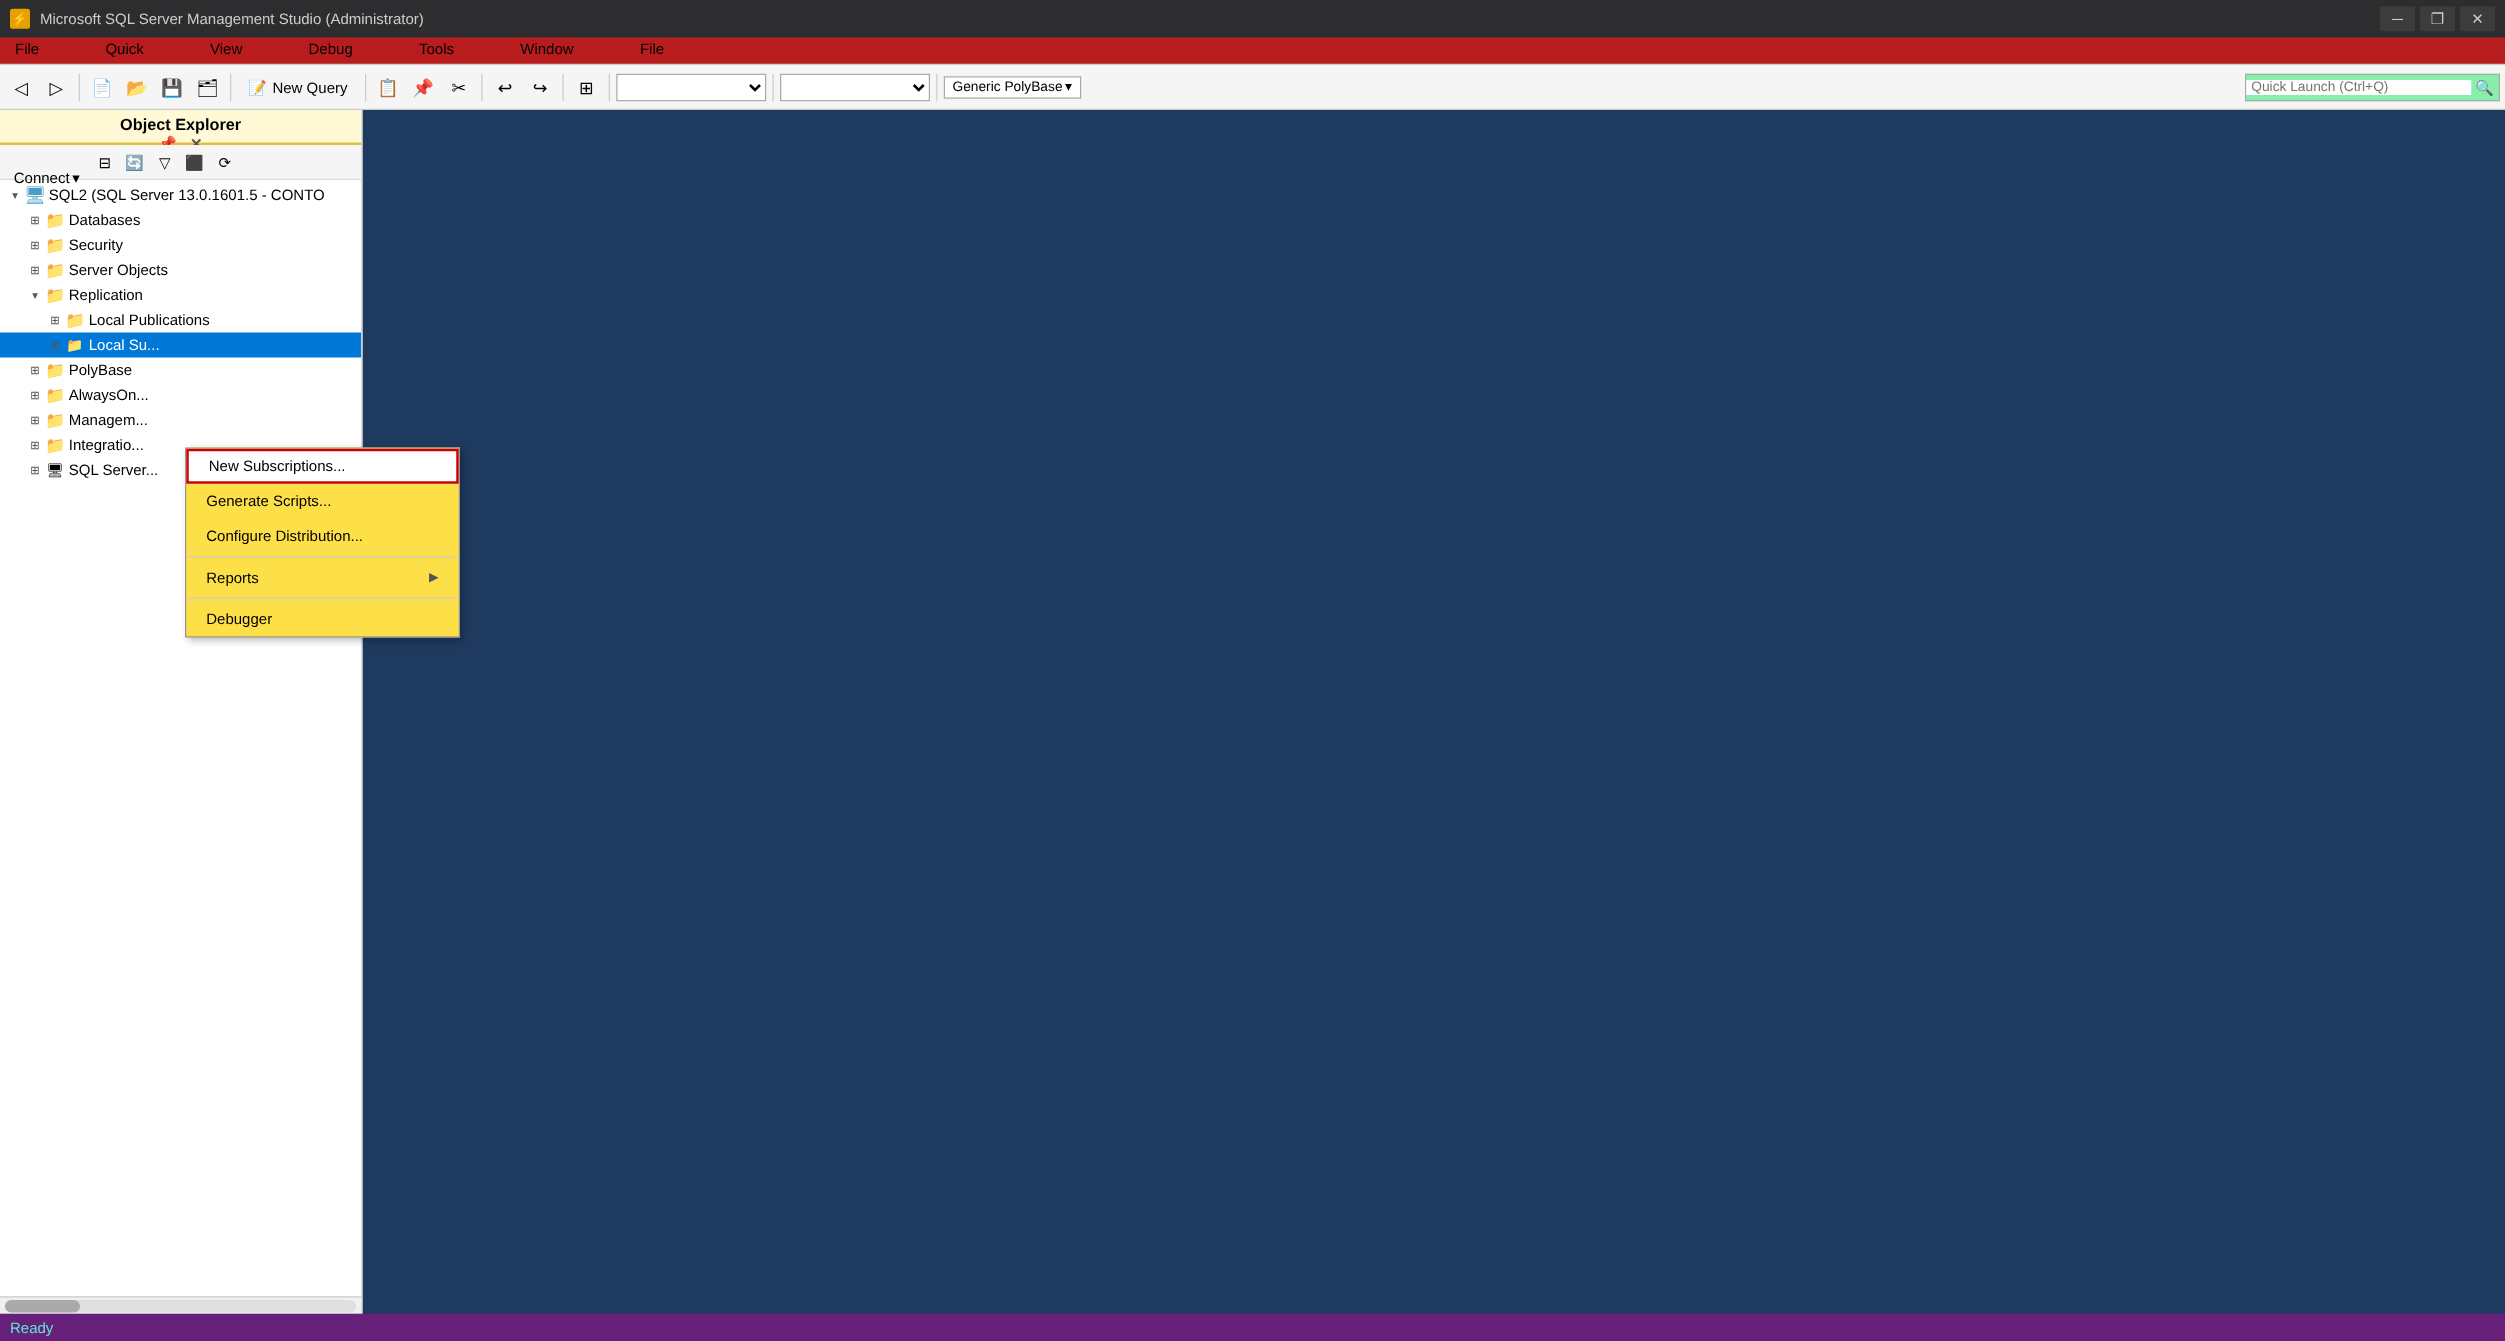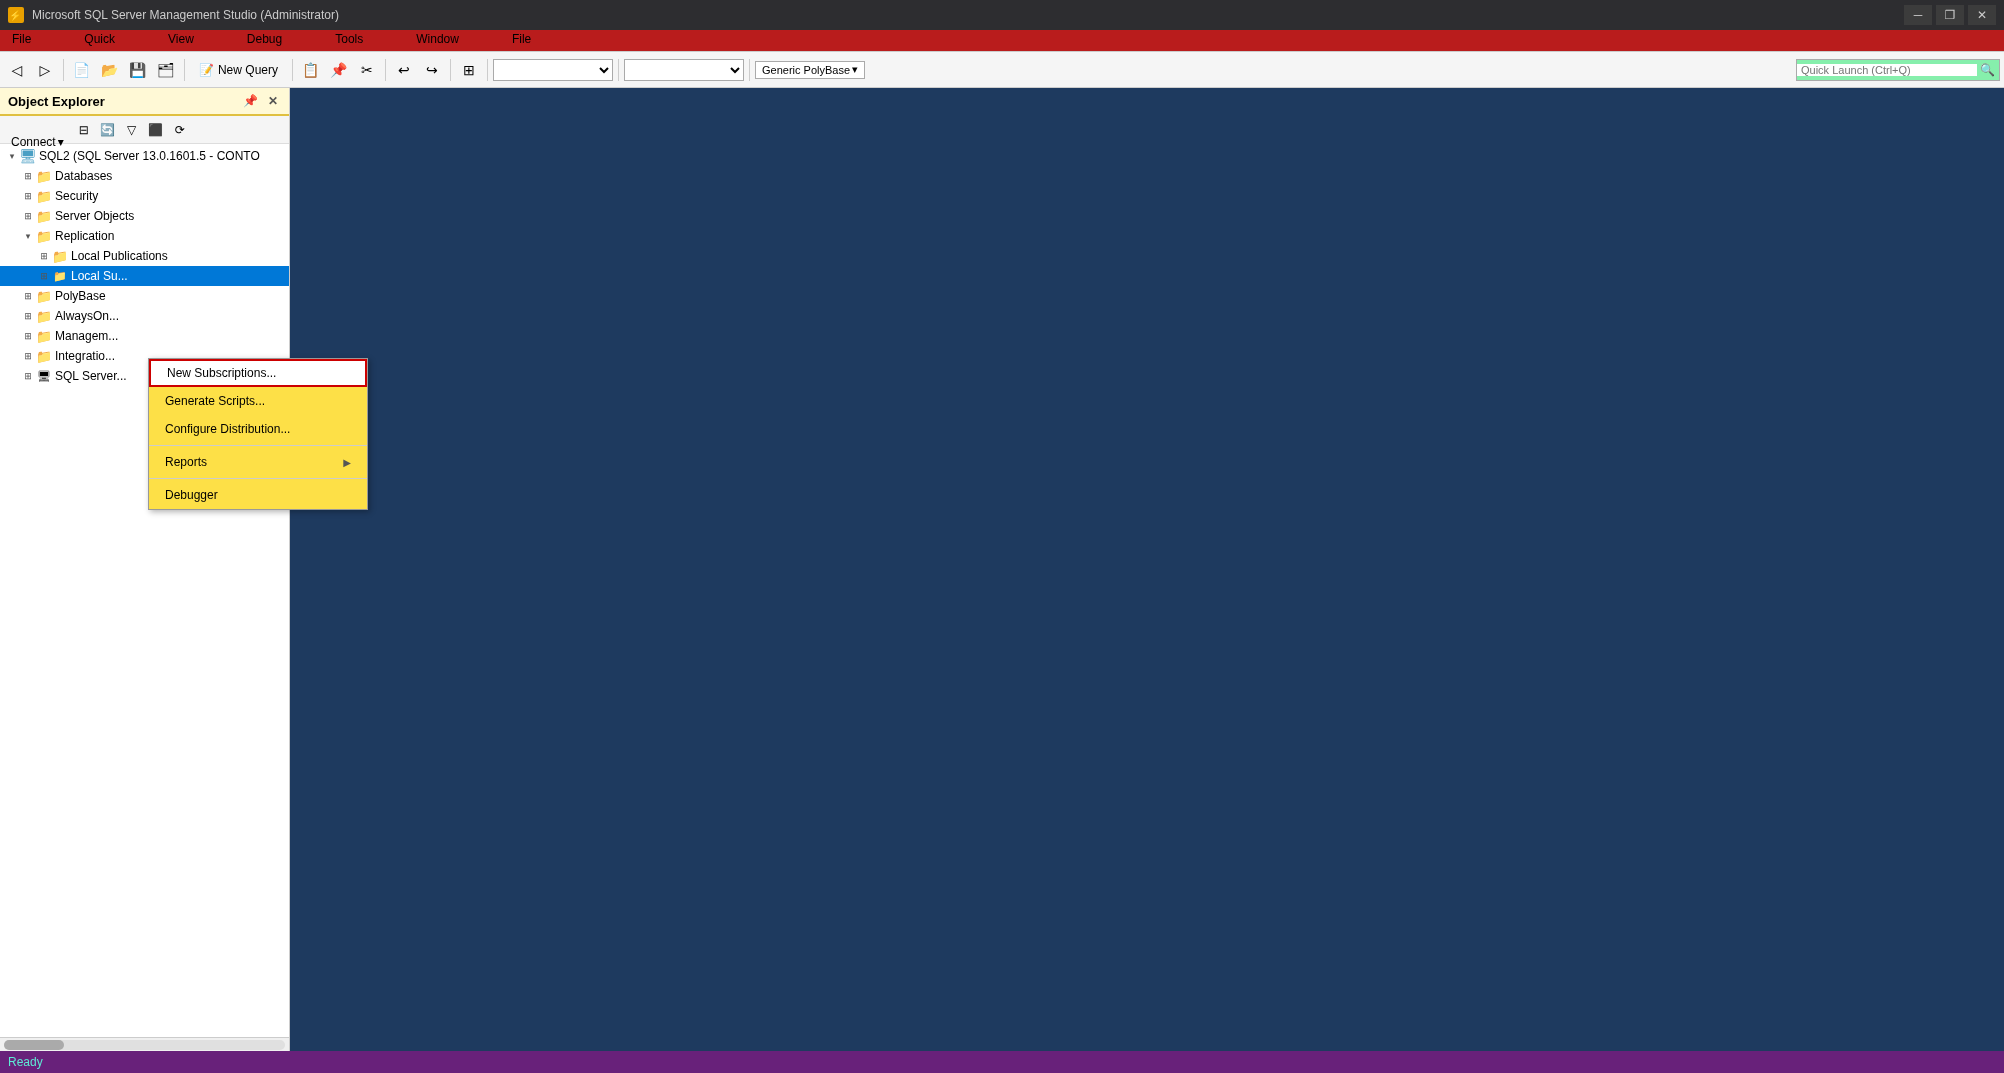--- a/index.html
+++ b/index.html
@@ -183,20 +183,21 @@
       background: #fff9d6;
       border-bottom: 2px solid #e0c040;
       padding: 4px 8px;
       font-size: 13px;
       font-weight: bold;
       color: #000;
       display: flex;
       align-items: center;
       justify-content: space-between;
       height: 28px;
+      flex-direction: column;
     }
     .panel-header-controls {
       display: flex;
       gap: 4px;
       align-items: center;
     }
     .panel-header-btn {
       font-size: 12px;
       color: #555;
       cursor: pointer;

